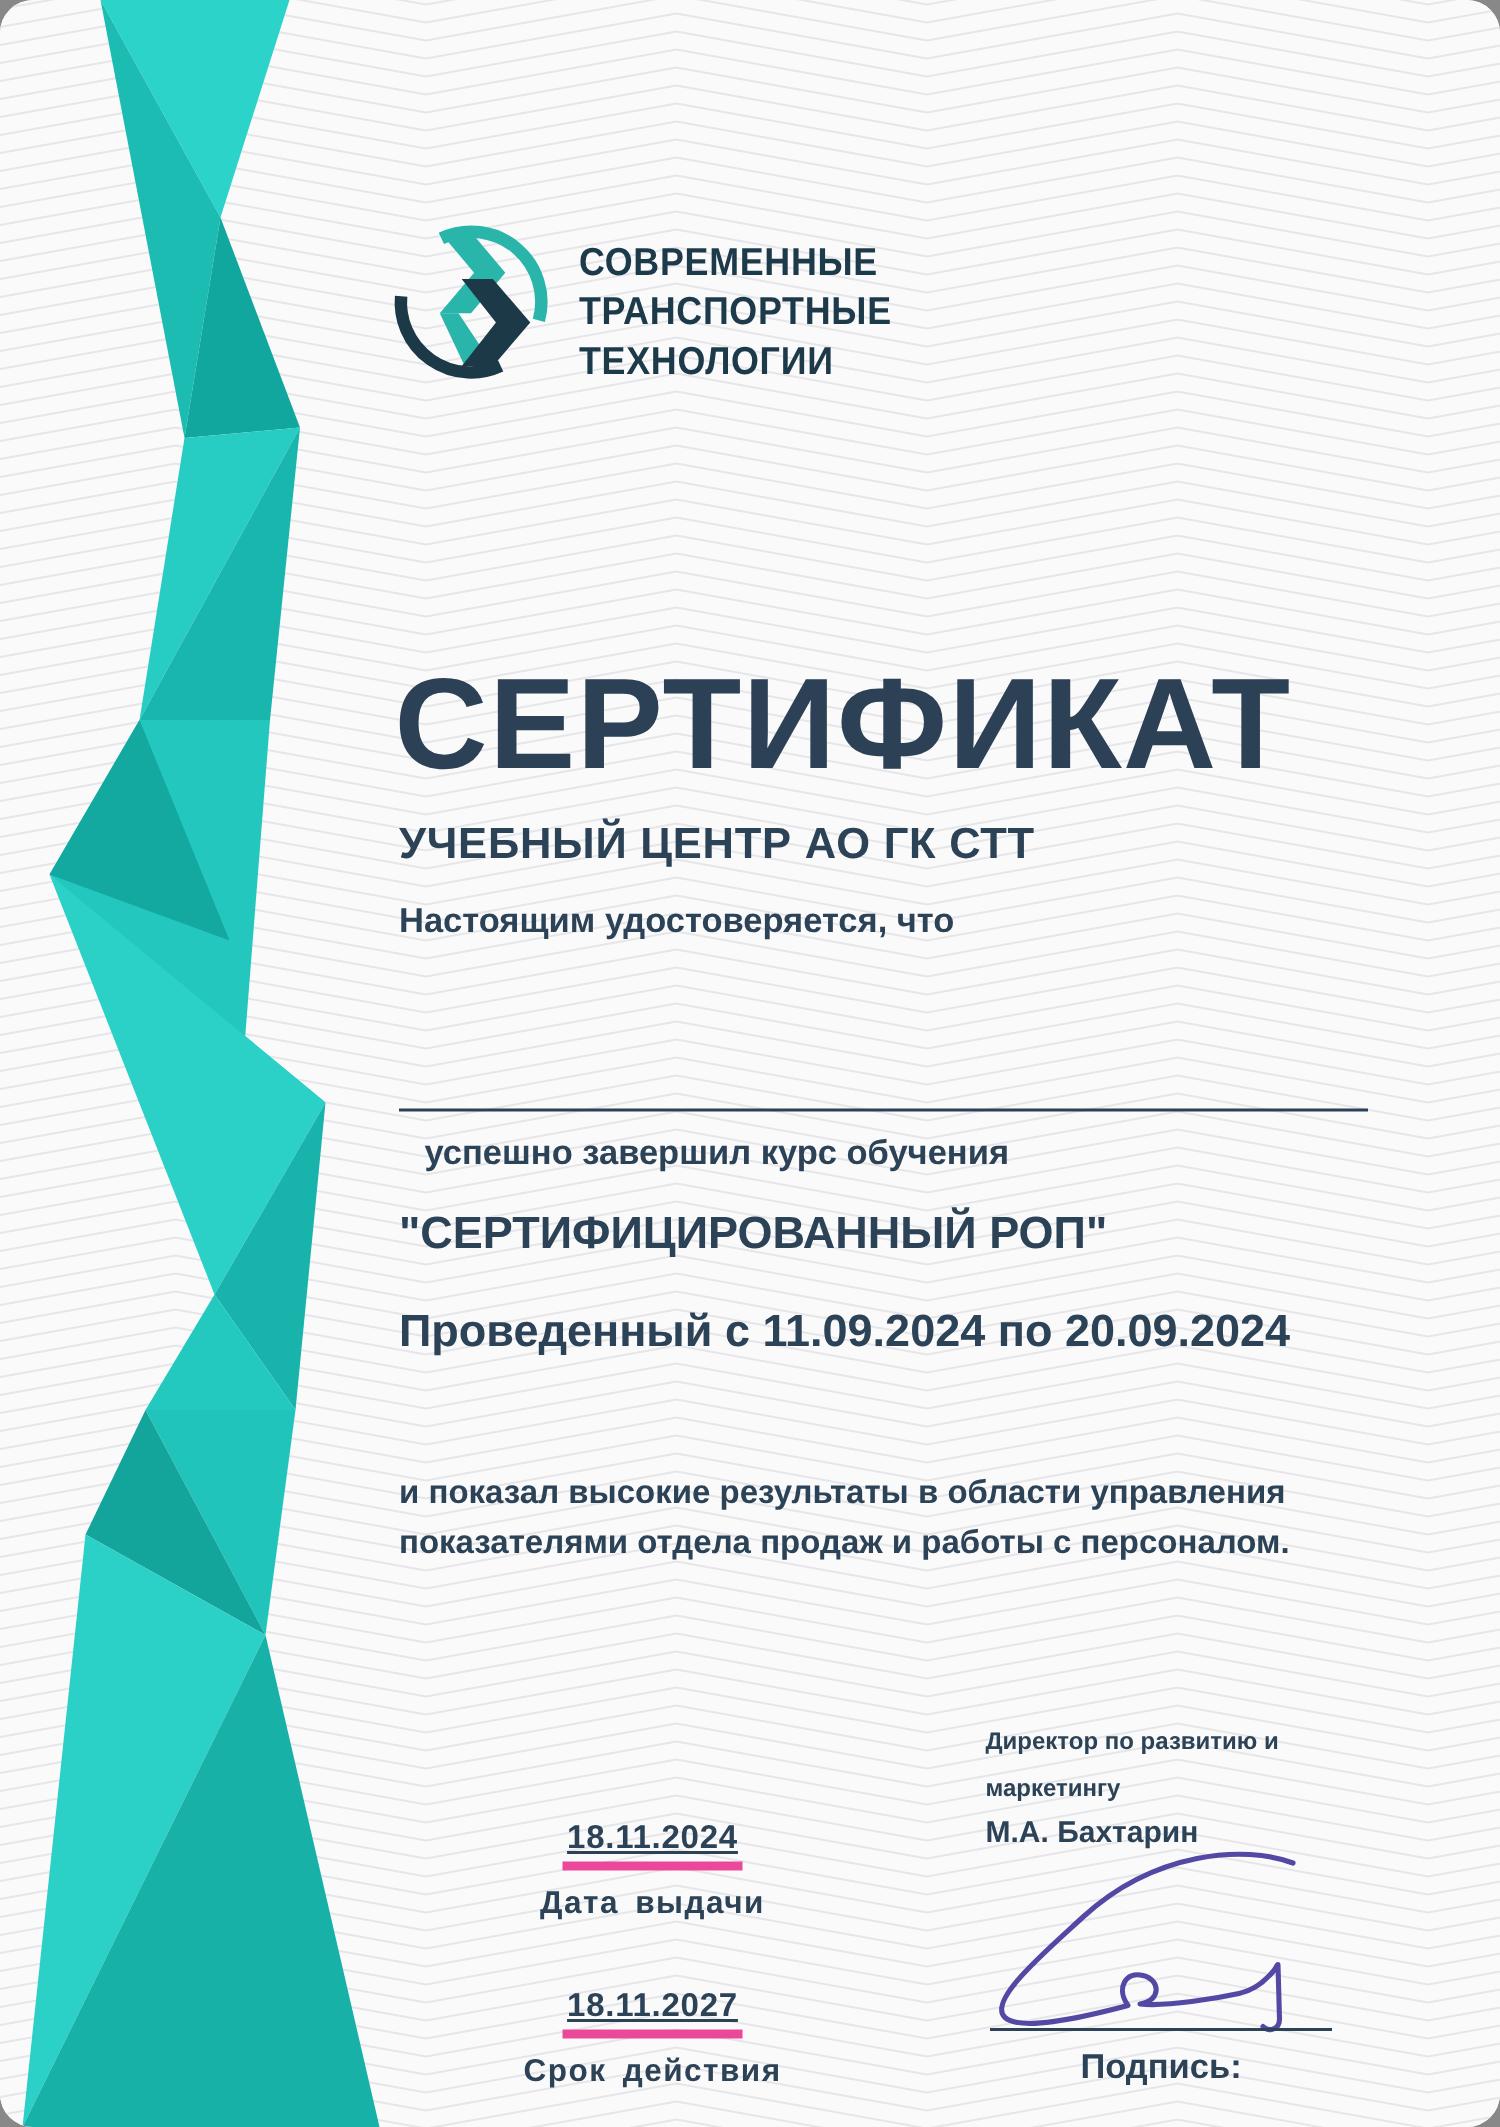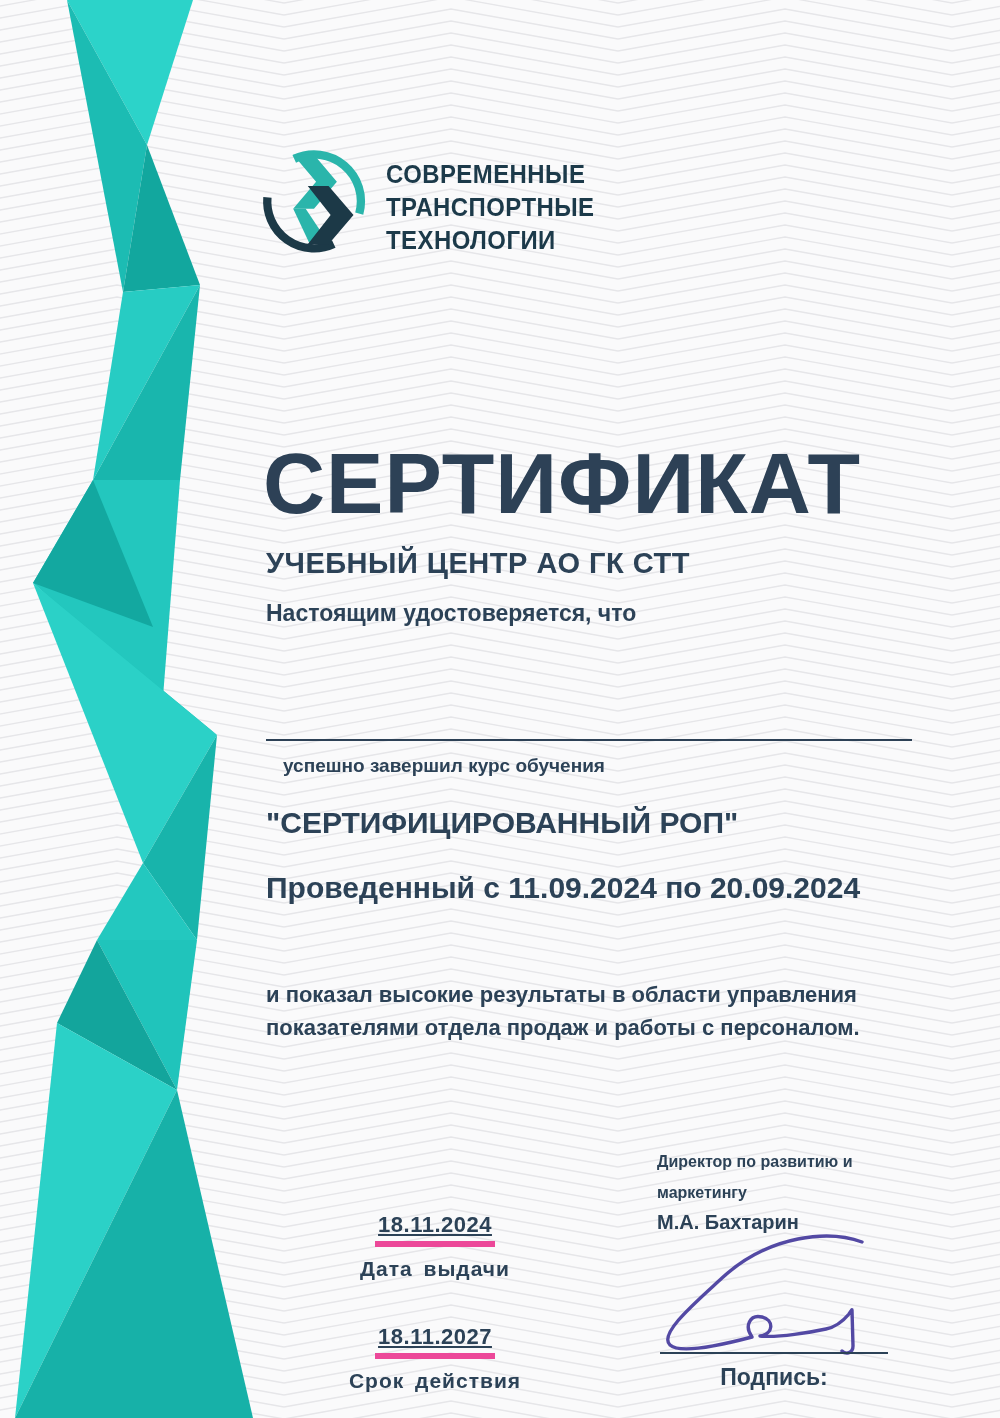--- a/index.html
+++ b/index.html
@@ -1,40 +1,41 @@
 <!DOCTYPE html>
 <html><head>
 <meta charset="utf-8">
 <style>
   html,body{margin:0;padding:0;background:#888;}
   #page{
     position:relative;width:1000px;height:1418px;margin:0 auto;
     background:#FAFAFB;overflow:hidden;
     font-family:"Liberation Sans","DejaVu Sans",sans-serif;
     color:#2C4257;
+    border-radius:22px;
   }
   #page svg.bg{position:absolute;left:0;top:0;z-index:0;}
   .abs{position:absolute;z-index:2;}
 
   
   .logo-icon{left:262px;top:146px;width:104px;height:110px;}
   .logo-text{
     left:386px;top:158px;width:260px;
     font-size:26px;font-weight:800;line-height:33px;letter-spacing:.5px;
     color:#1C3A4A;transform:scaleX(.92);transform-origin:left top;
   }
 
   
   .title{left:263px;top:440px;font-size:86px;line-height:86px;font-weight:800;letter-spacing:1px;color:#2D4156;white-space:nowrap;}
   .org{left:266px;top:547px;font-size:29px;font-weight:800;letter-spacing:.5px;white-space:nowrap;}
   .attest{left:266px;top:600px;font-size:23px;font-weight:700;white-space:nowrap;}
 
   .recipient{left:283px;top:677px;font-size:30px;font-weight:700;white-space:nowrap;}
   .rule{left:266px;top:739px;width:646px;height:2px;background:#2D4156;}
-  .course-intro{left:283px;top:755px;font-size:19px;font-weight:700;white-space:nowrap;}
+  .course-intro{left:283px;top:755px;font-size:23px;font-weight:700;white-space:nowrap;}
   .course-name{left:266px;top:806px;font-size:30px;font-weight:800;white-space:nowrap;}
   .period{left:266px;top:871px;font-size:30px;font-weight:800;white-space:nowrap;}
   .result{left:266px;top:946px;width:620px;font-size:22px;font-weight:700;line-height:33px;margin-top:32px;}
 
   
   .director-title{left:657px;top:1146px;width:250px;font-size:16px;font-weight:700;line-height:31px;}
   .director-name{left:657px;top:1211px;font-size:20px;font-weight:700;white-space:nowrap;}
 
   .date-block{width:190px;text-align:center;}
   .issue-block{left:340px;top:1212px;}

